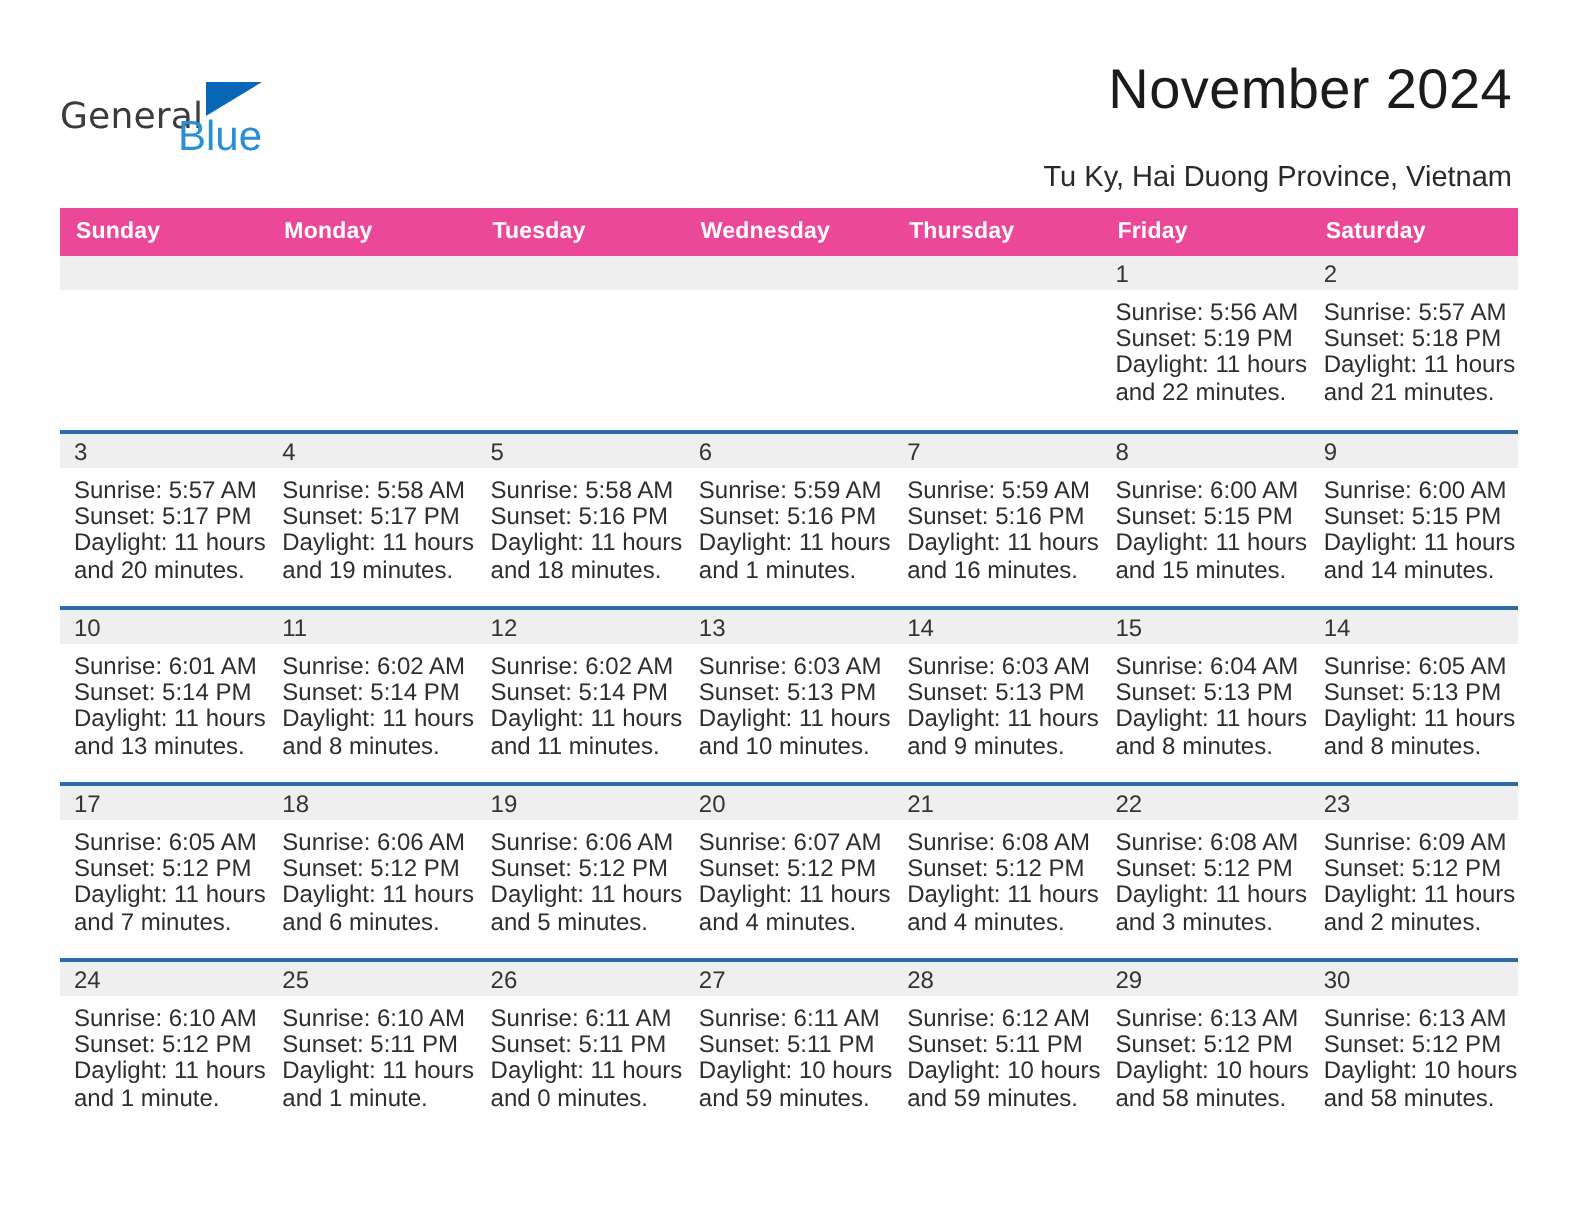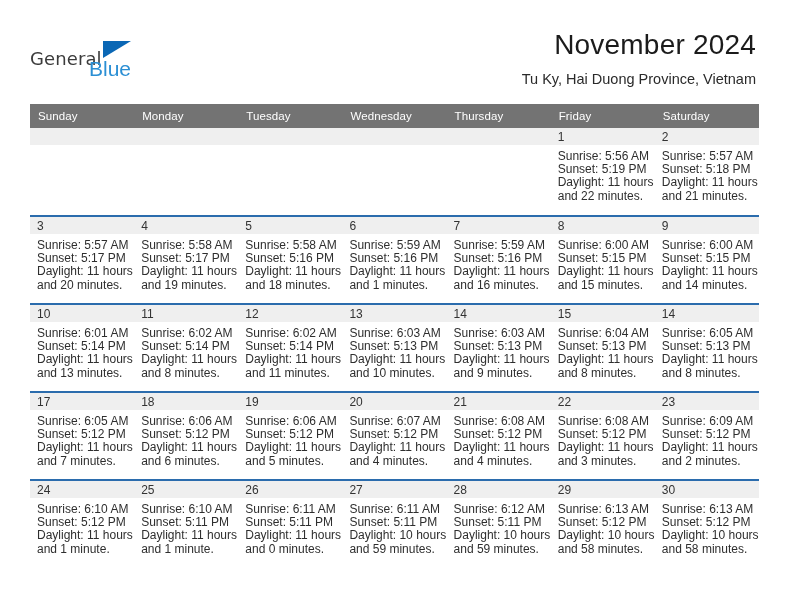--- a/index.html
+++ b/index.html
@@ -80,41 +80,41 @@
     color: #1b1b1b;
     line-height: 34px;
     letter-spacing: 0.2px;
     text-align: right;
   }
   .cal-subtitle {
     font-size: 14.5px;
     font-weight: 400;
     color: #2a2a2a;
     line-height: 20px;
-    margin-top: 7px;
+    margin-top: 17px;
   }
 
   
   .calendar {
     position: absolute;
     left: 30px;
     top: 104px;
     width: 729px;
     border-collapse: collapse;
     table-layout: fixed;
   }
   .calendar col {
     width: 104.14px;
   }
 
   .calendar thead th {
-    background: #737373;
+    background: #ec4899;
     color: #ffffff;
     font-size: 11.5px;
-    font-weight: 400;
+    font-weight: 700;
     text-align: left;
     padding: 6px 0 6px 8px;
     height: 20px;
     box-sizing: border-box;
     letter-spacing: 0.1px;
   }
 
   .week-row td {
     vertical-align: top;
     padding: 0;

